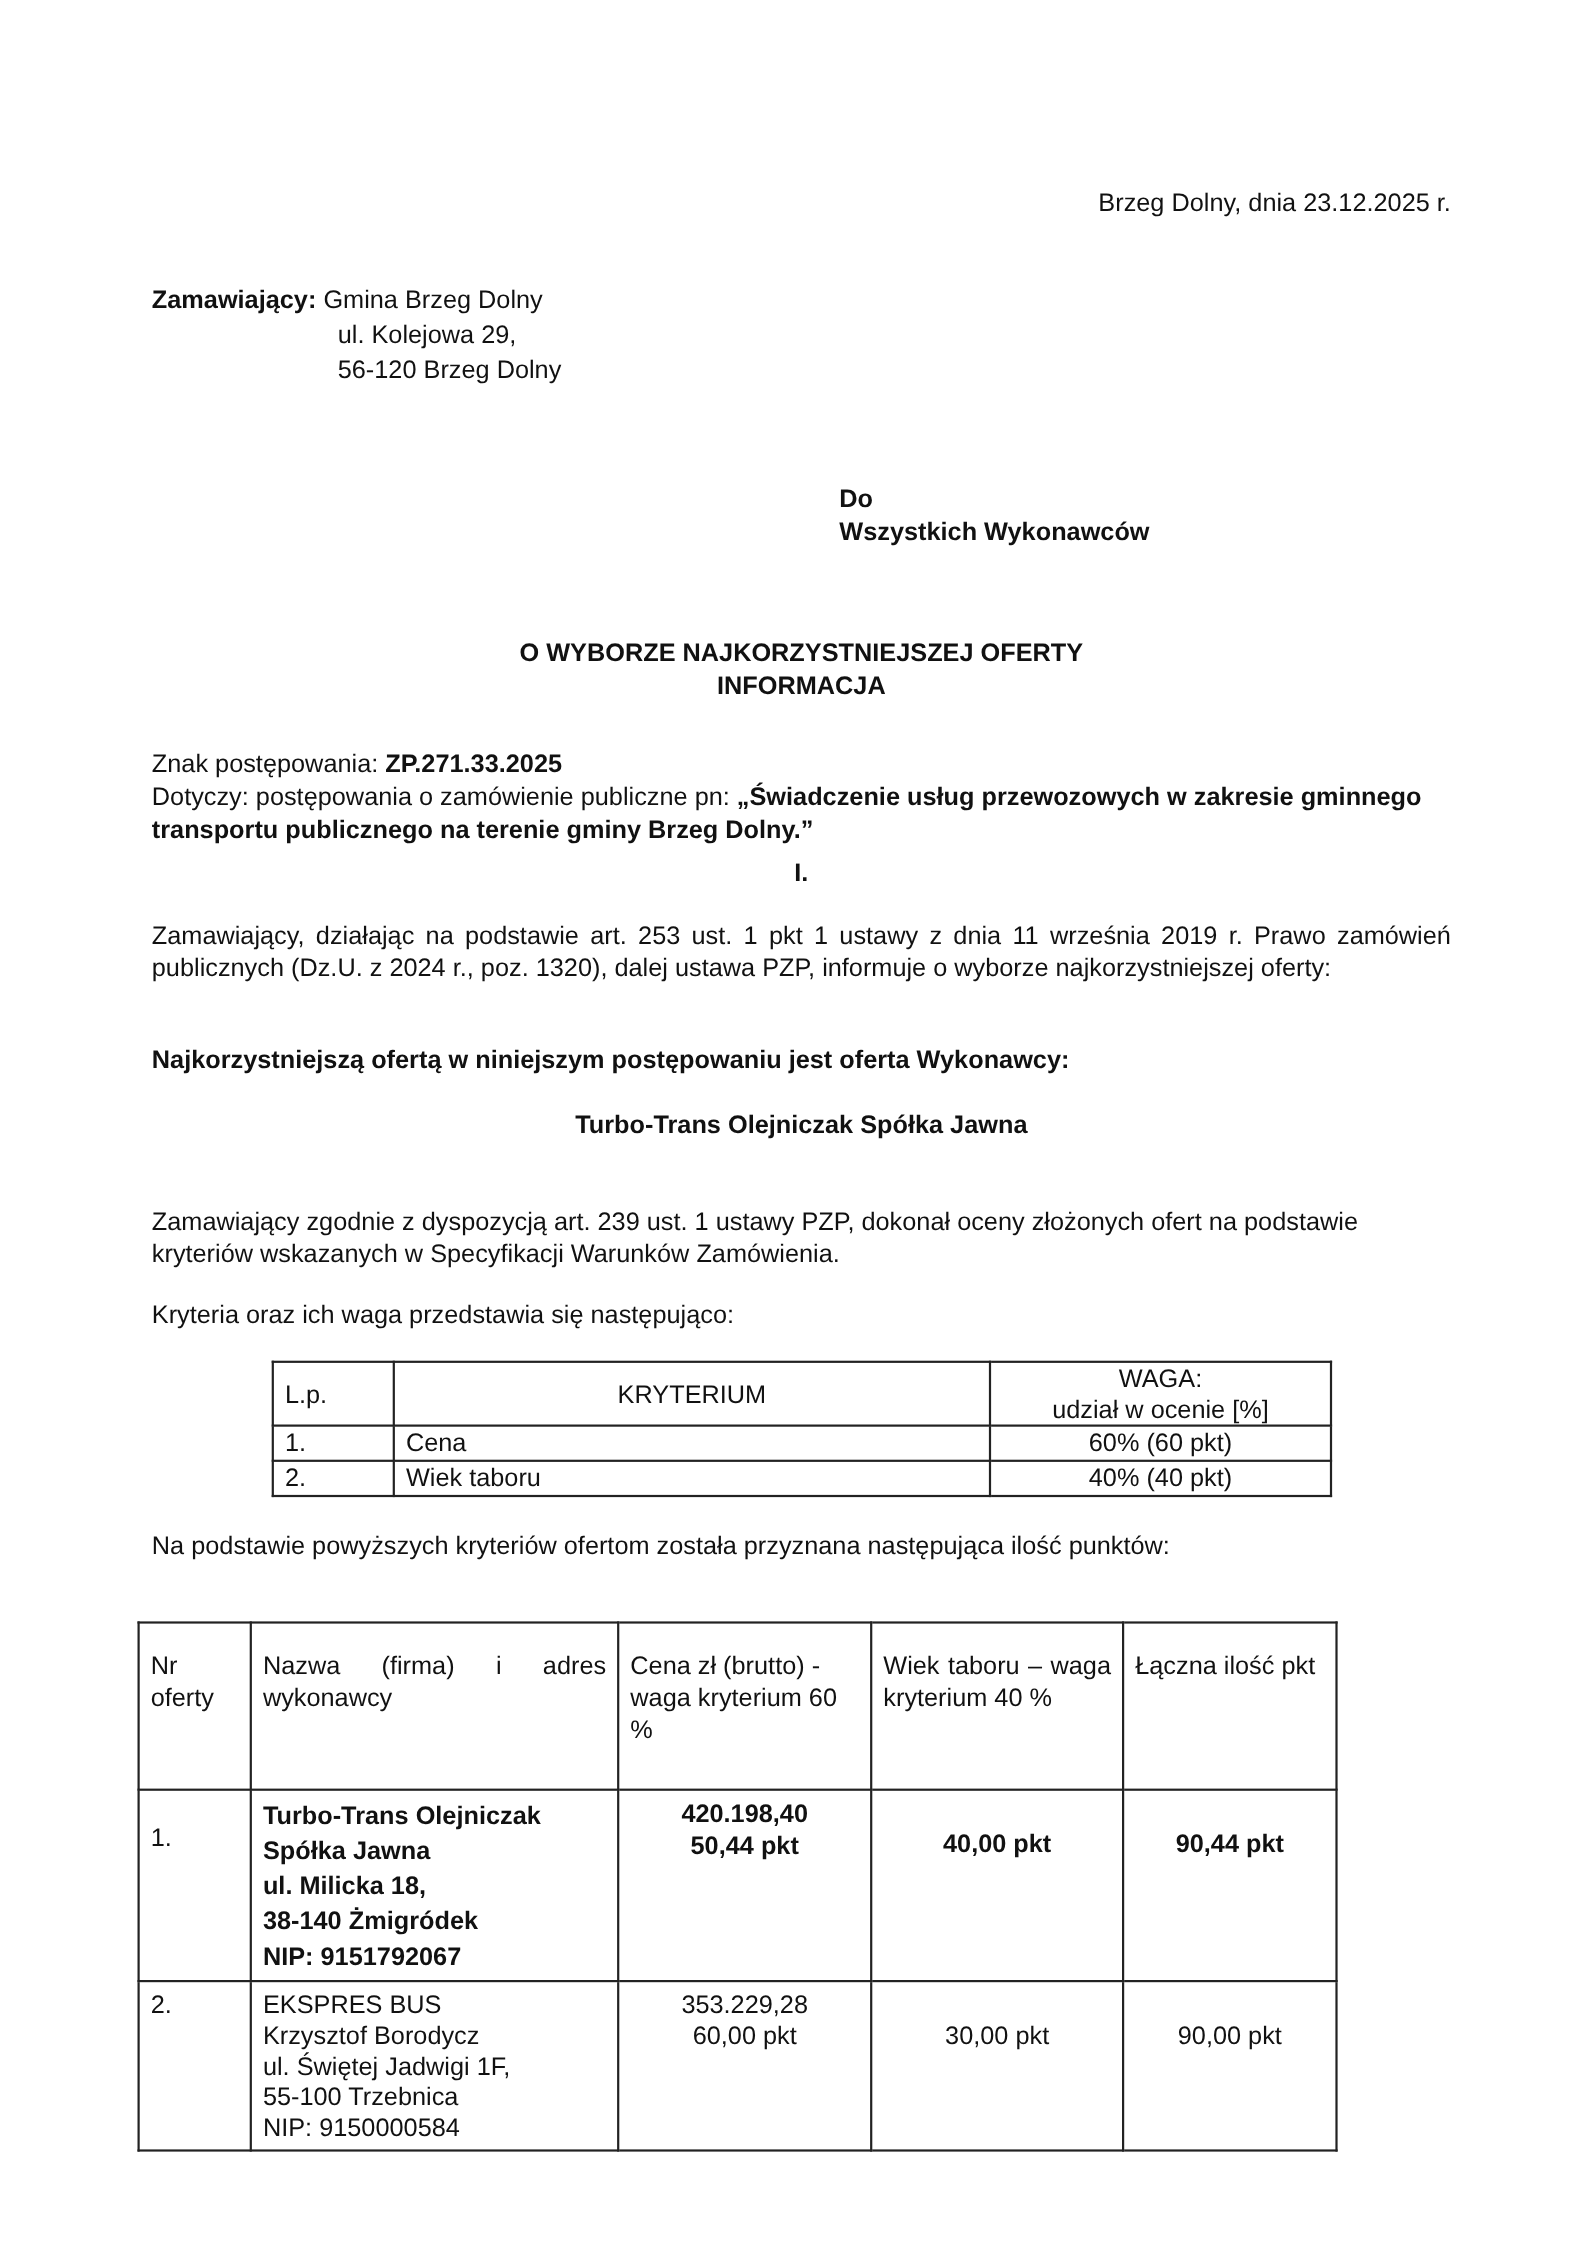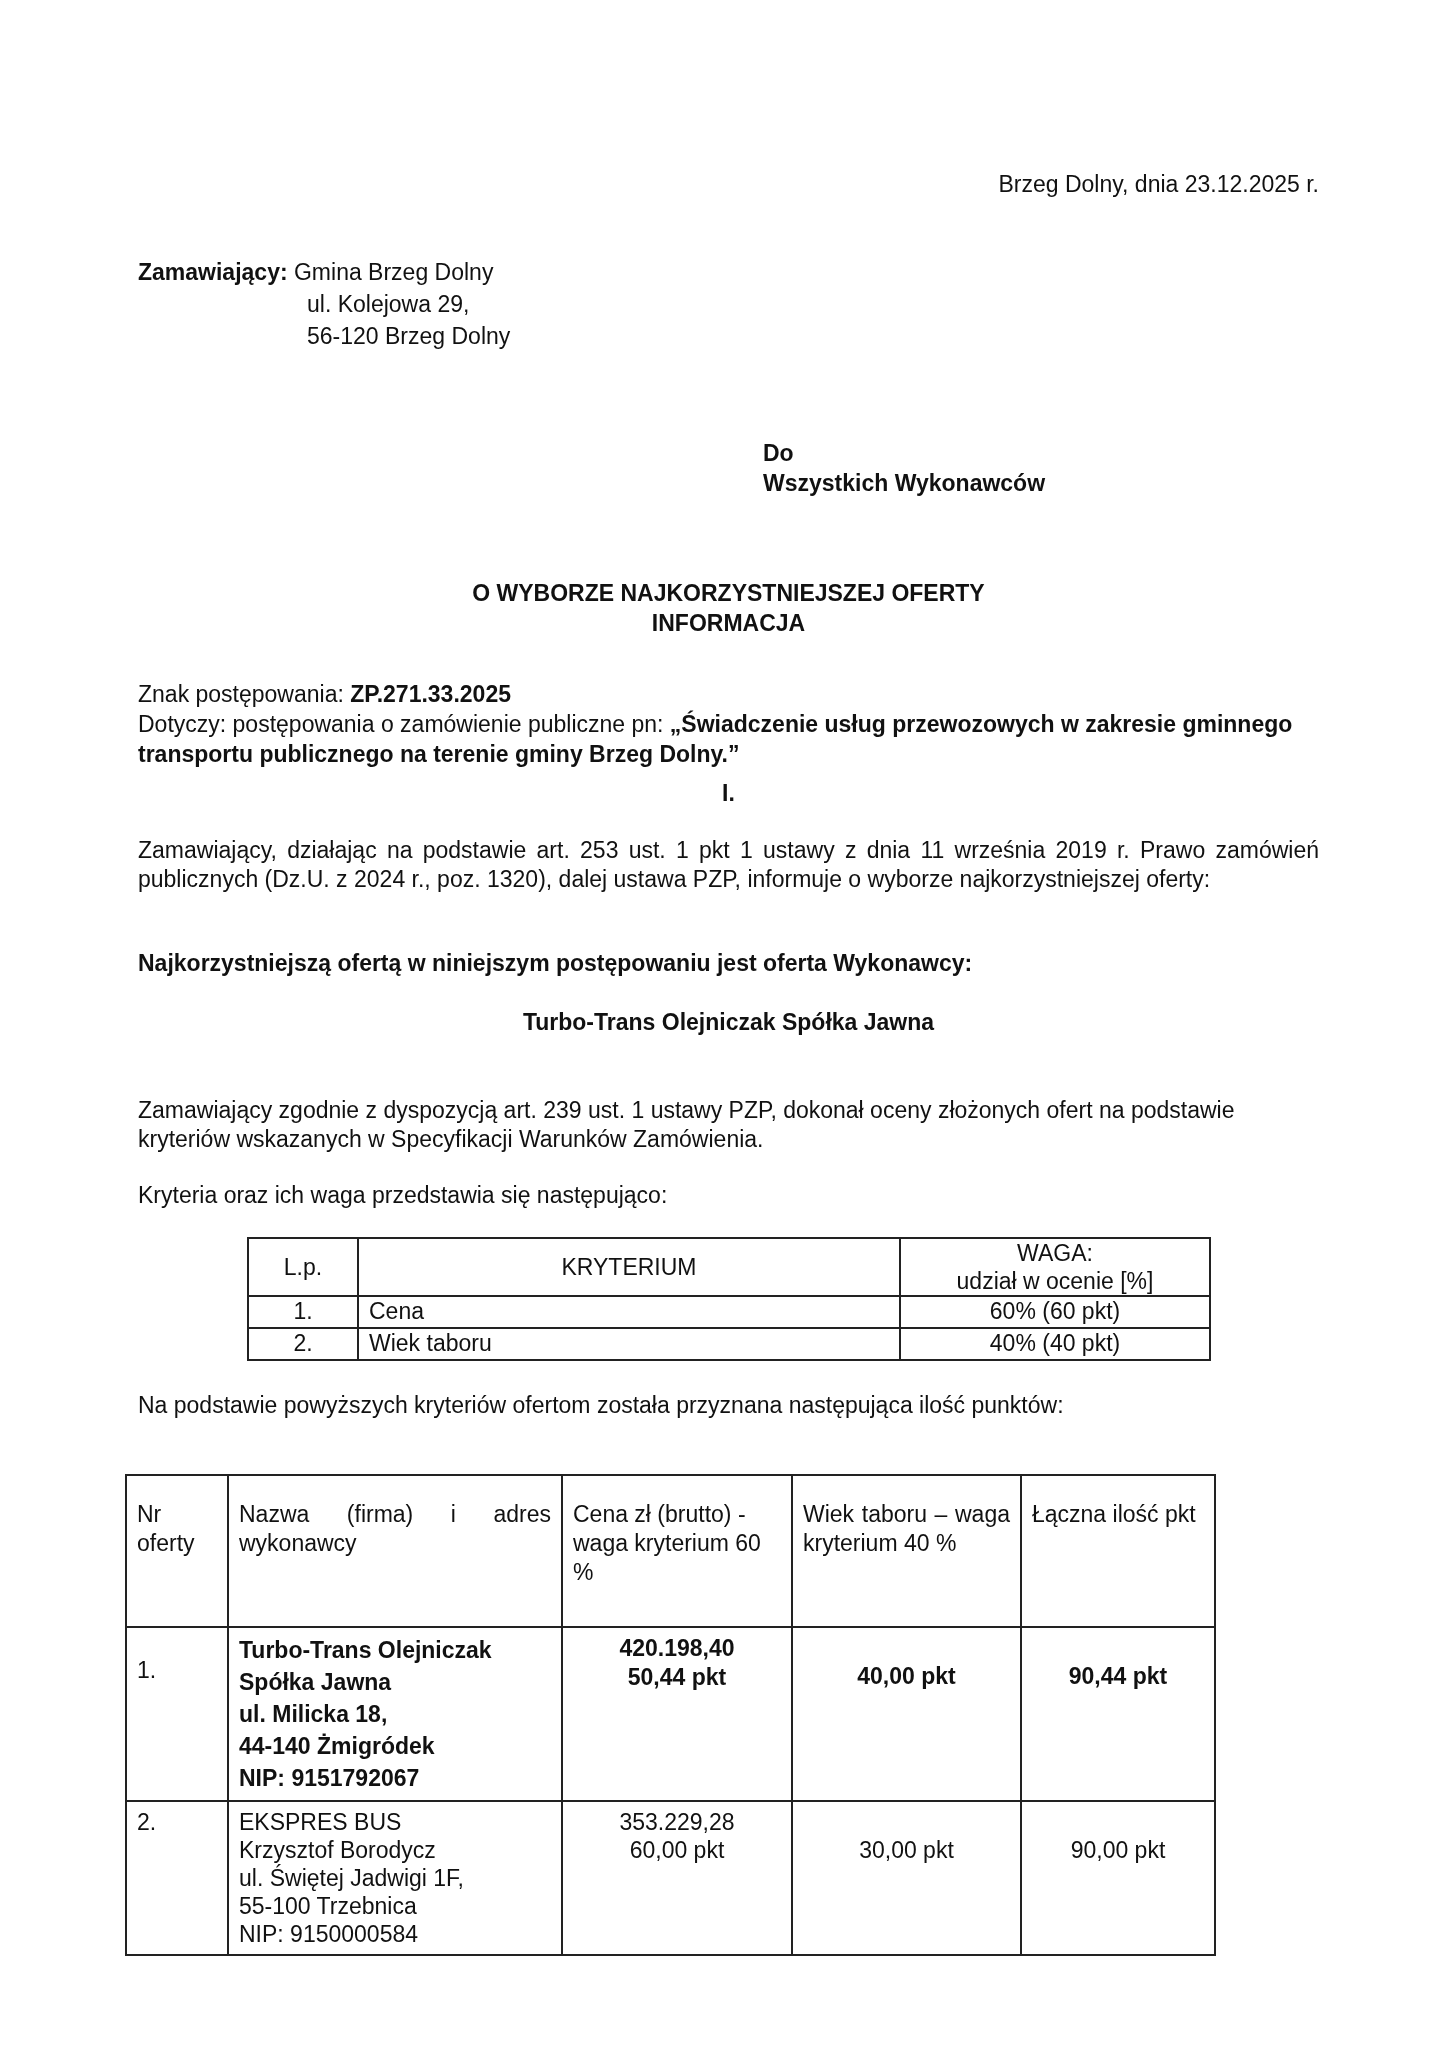--- a/index.html
+++ b/index.html
@@ -20,21 +20,21 @@
   #winner-intro { top: 950px; left: 138px; width: 1181px; font-weight: bold; }
   #winner { top: 1006px; left: 138px; width: 1181px; text-align: center; font-weight: bold; line-height: 32px; }
   #para2 { top: 1096px; left: 138px; width: 1181px; line-height: 29px; }
   #para3 { top: 1182px; left: 138px; width: 1181px; }
   #para4 { top: 1392px; left: 138px; width: 1181px; }
 
   table { border-collapse: collapse; position: absolute; }
   td { border: 2px solid #222; vertical-align: top; }
   #criteria { left: 247px; top: 1237px; width: 964px; }
   #criteria td { padding: 0 10px; line-height: 28px; height: 30px; }
-  #criteria .c-lp { width: 88px; text-align: center; }
+  #criteria .c-lp { width: 88px; }
   #criteria .c-k { width: 520px; }
   #criteria .c-w { text-align: center; }
   #criteria .hdr td { vertical-align: middle; height: 56px; }
 
   #scores { left: 125px; top: 1474px; width: 1091px; }
   #scores td { padding: 6px 10px; line-height: 29px; }
   #scores .hdr td { height: 120px; padding-top: 24px; font-weight: normal; }
   #scores .hdr td.just { text-align: justify; text-align-last: left; }
   #scores .w1 { width: 80px; } #scores .w2 { width: 312px; } #scores .w3 { width: 208px; }
   #scores .w4 { width: 207px; }
@@ -116,21 +116,21 @@
     <td class="w3">Cena zł (brutto) - waga kryterium 60 %</td>
     <td class="w4 just">Wiek taboru – waga kryterium 40 %</td>
     <td class="just">Łączna ilość pkt</td>
   </tr>
   <tr class="r1">
     <td class="num">1.</td>
     <td class="addr b">
       <div>Turbo-Trans Olejniczak</div>
       <div>Spółka Jawna</div>
       <div>ul. Milicka 18,</div>
-      <div>44-140 Żmigródek</div>
+      <div>38-140 Żmigródek</div>
       <div>NIP: 9151792067</div>
     </td>
     <td class="ctr b">
       <div>420.198,40</div>
       <div>50,44 pkt</div>
     </td>
     <td class="ctr b mid">40,00 pkt</td>
     <td class="ctr b mid">90,44 pkt</td>
   </tr>
   <tr class="r2">

